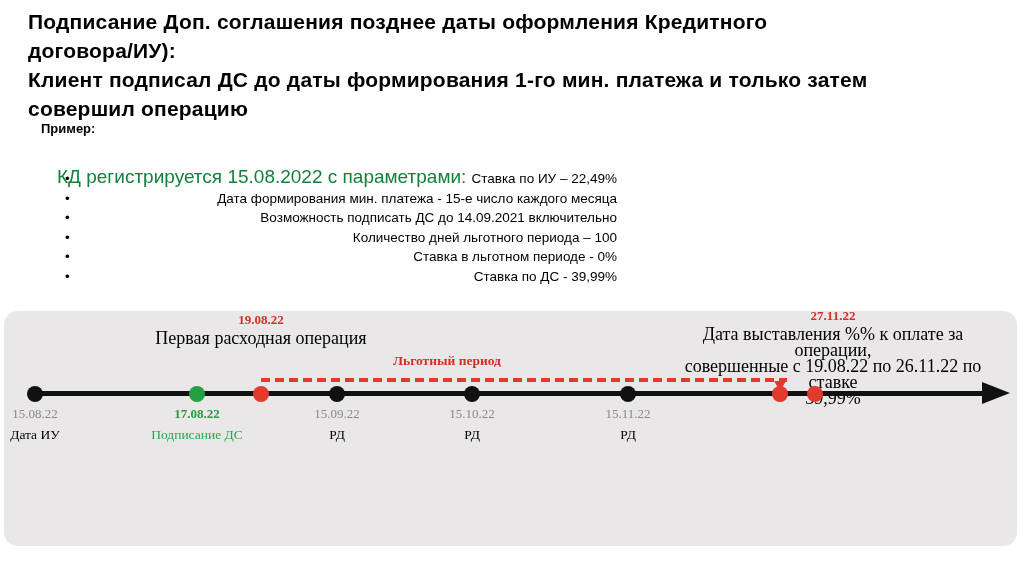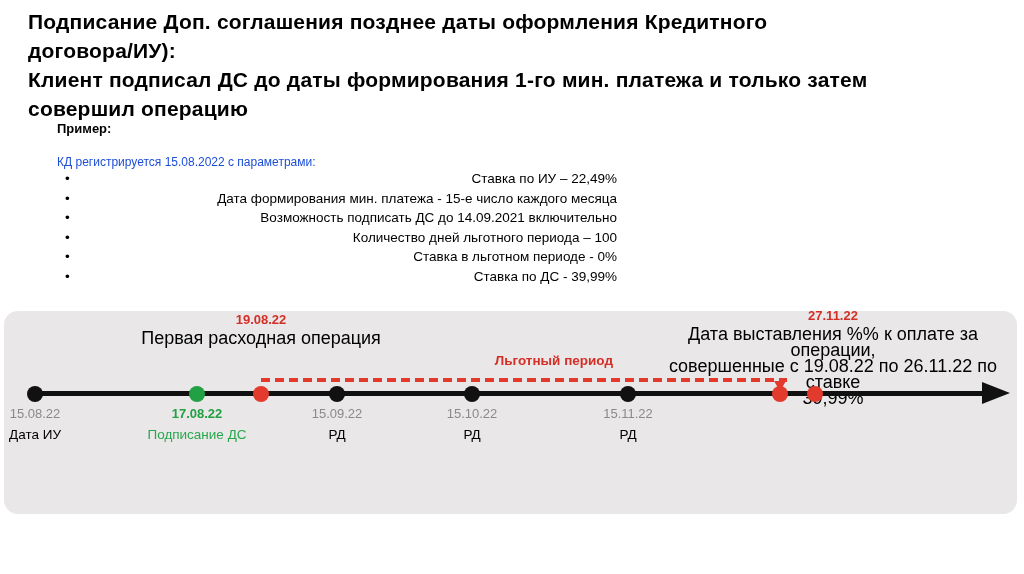--- a/index.html
+++ b/index.html
@@ -5,52 +5,52 @@
   * { margin:0; padding:0; box-sizing:border-box; }
   html,body { width:1024px; height:574px; background:#ffffff;
     font-family:"Liberation Sans", sans-serif; overflow:hidden; position:relative; }
 
   .slide-title {
     position:absolute; left:28px; top:7px; width:950px;
     font-size:21px; line-height:29px; font-weight:700; color:#000;
     white-space:pre-line; letter-spacing:0.2px;
   }
   .example-heading {
-    position:absolute; left:57px; top:121px;
+    position:absolute; left:41px; top:121px;
     font-size:13px; font-weight:700; color:#000;
   }
   .example-intro {
-    position:absolute; left:57px; top:155px;
-    font-size:12px; color:#1d4ed8;
+    position:absolute; left:57px; top:166px;
+    font-size:19px; color:#15803d;
   }
   .bullet-list {
     position:absolute; left:57px; top:169px; list-style:none; width:560px;
   }
   .bullet-list li {
     position:relative; padding-left:28px; font-size:13.5px; color:#000;
     line-height:19.5px;
     text-align:right;
   }
   .bullet-list li::before {
     content:"•"; position:absolute; left:8px; top:0; font-size:13.5px; color:#000;
   }
 
   
   .timeline-panel {
-    position:absolute; left:4px; top:311px; width:1013px; height:203px;
-    background:#e9e7e7; border-radius:14px;
+    position:absolute; left:4px; top:311px; width:1013px; height:235px;
+    background:#e9e7e7; border-radius:14px;font-family:Liberation Serif, serif;
   }
   .ann { position:absolute; text-align:center; }
   .ann-date { font-size:13px; font-weight:700; color:#d32f27; line-height:16px; }
   .ann-label { font-size:18px; color:#000; margin-top:2px; line-height:16px; white-space:pre-line; }
 
   .ann-first { left:117px; top:1px; width:280px; }
   .ann-interest { left:664px; top:-3px; width:330px; }
   .grace-label {
-    position:absolute; left:389px; top:42px; width:220px; text-align:right;
+    position:absolute; left:389px; top:42px; width:220px; text-align:left;
     font-size:13.5px; font-weight:700; color:#d32f27;
   }
 
   .grace-dash {
     position:absolute; left:257px; top:67px; width:526px; height:4px;
     background:repeating-linear-gradient(90deg, #e23b2e 0 9px, transparent 9px 14px);
   }
   .grace-end-arrow {
     position:absolute; left:770px; top:70px; width:0; height:0;
     border-left:6px solid transparent; border-right:6px solid transparent;

